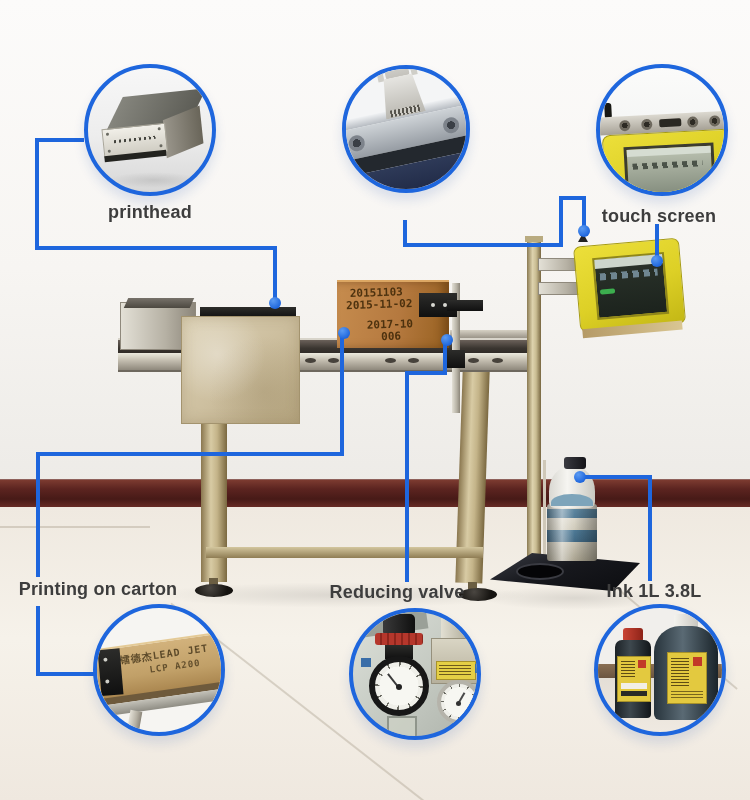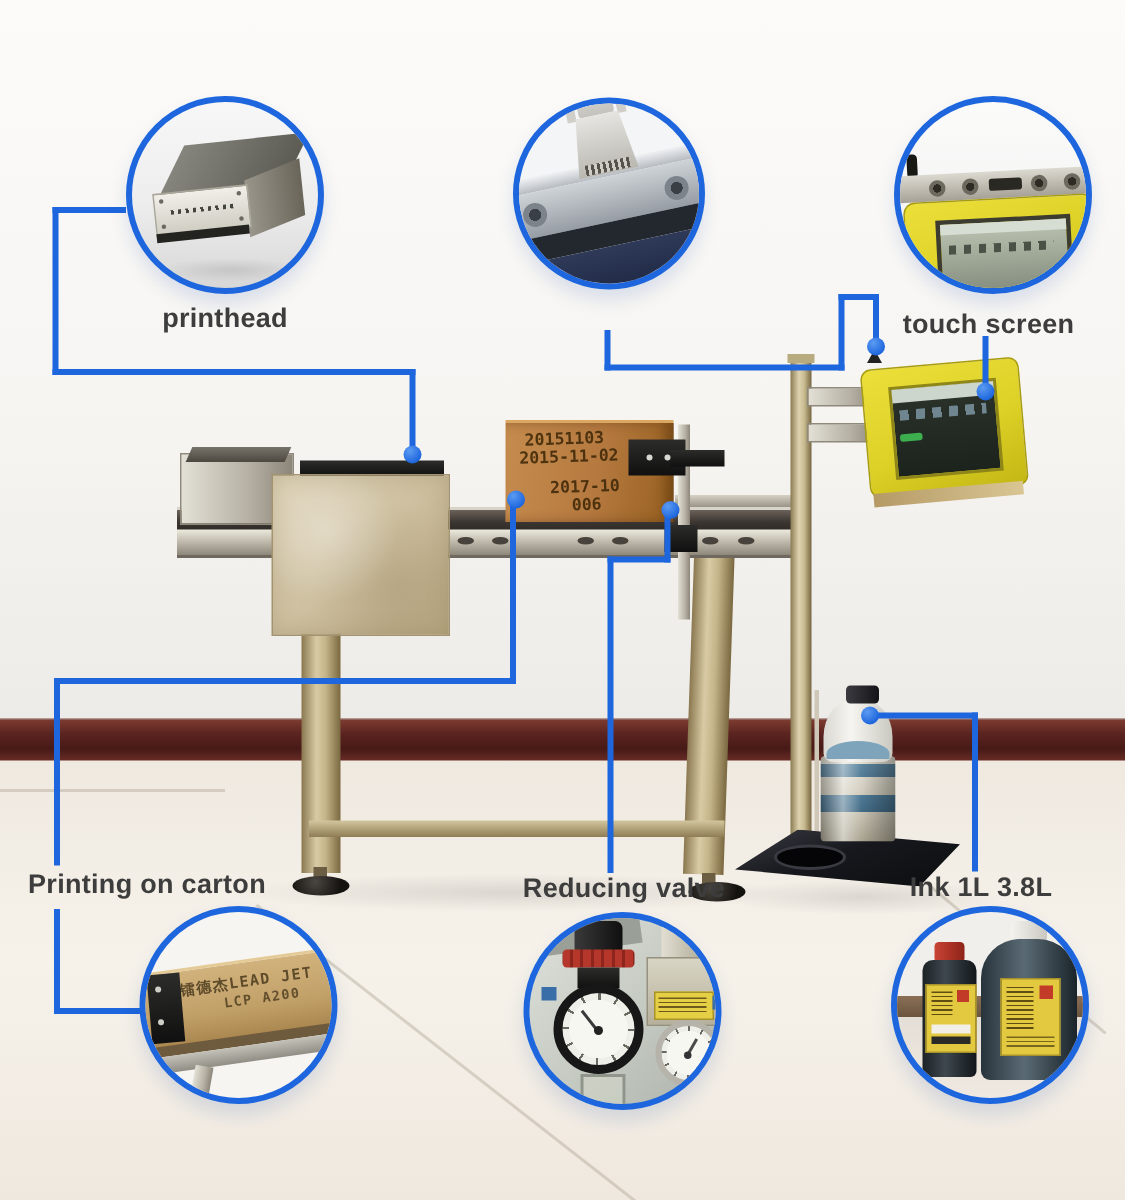--- a/index.html
+++ b/index.html
@@ -310,16 +310,16 @@
         <div class="abs" style="left:25px;top:4px;width:9px;height:9px;background:#c23a28;"></div>
         <div class="abs" style="left:3px;top:5px;width:18px;height:28px;background:repeating-linear-gradient(180deg,rgba(50,35,5,.75) 0 1px,transparent 1px 3px);"></div>
         <div class="abs" style="left:3px;top:38px;width:32px;height:8px;background:repeating-linear-gradient(180deg,rgba(50,35,5,.6) 0 1px,transparent 1px 3px);"></div>
       </div>
     </div>
   </div>
 
   <div class="callout-label" style="left:150px;top:202px;">printhead</div>
   <div class="callout-label" style="left:98px;top:579px;">Printing on carton</div>
   <div class="callout-label" style="left:659px;top:206px;">touch screen</div>
-  <div class="callout-label" style="left:416px;top:582px;text-align:right;">Reducing valve</div>
+  <div class="callout-label" style="left:397px;top:582px;text-align:right;">Reducing valve</div>
   <div class="callout-label" style="left:654px;top:581px;">Ink 1L 3.8L</div>
 
 </div>
 
 </body></html>

